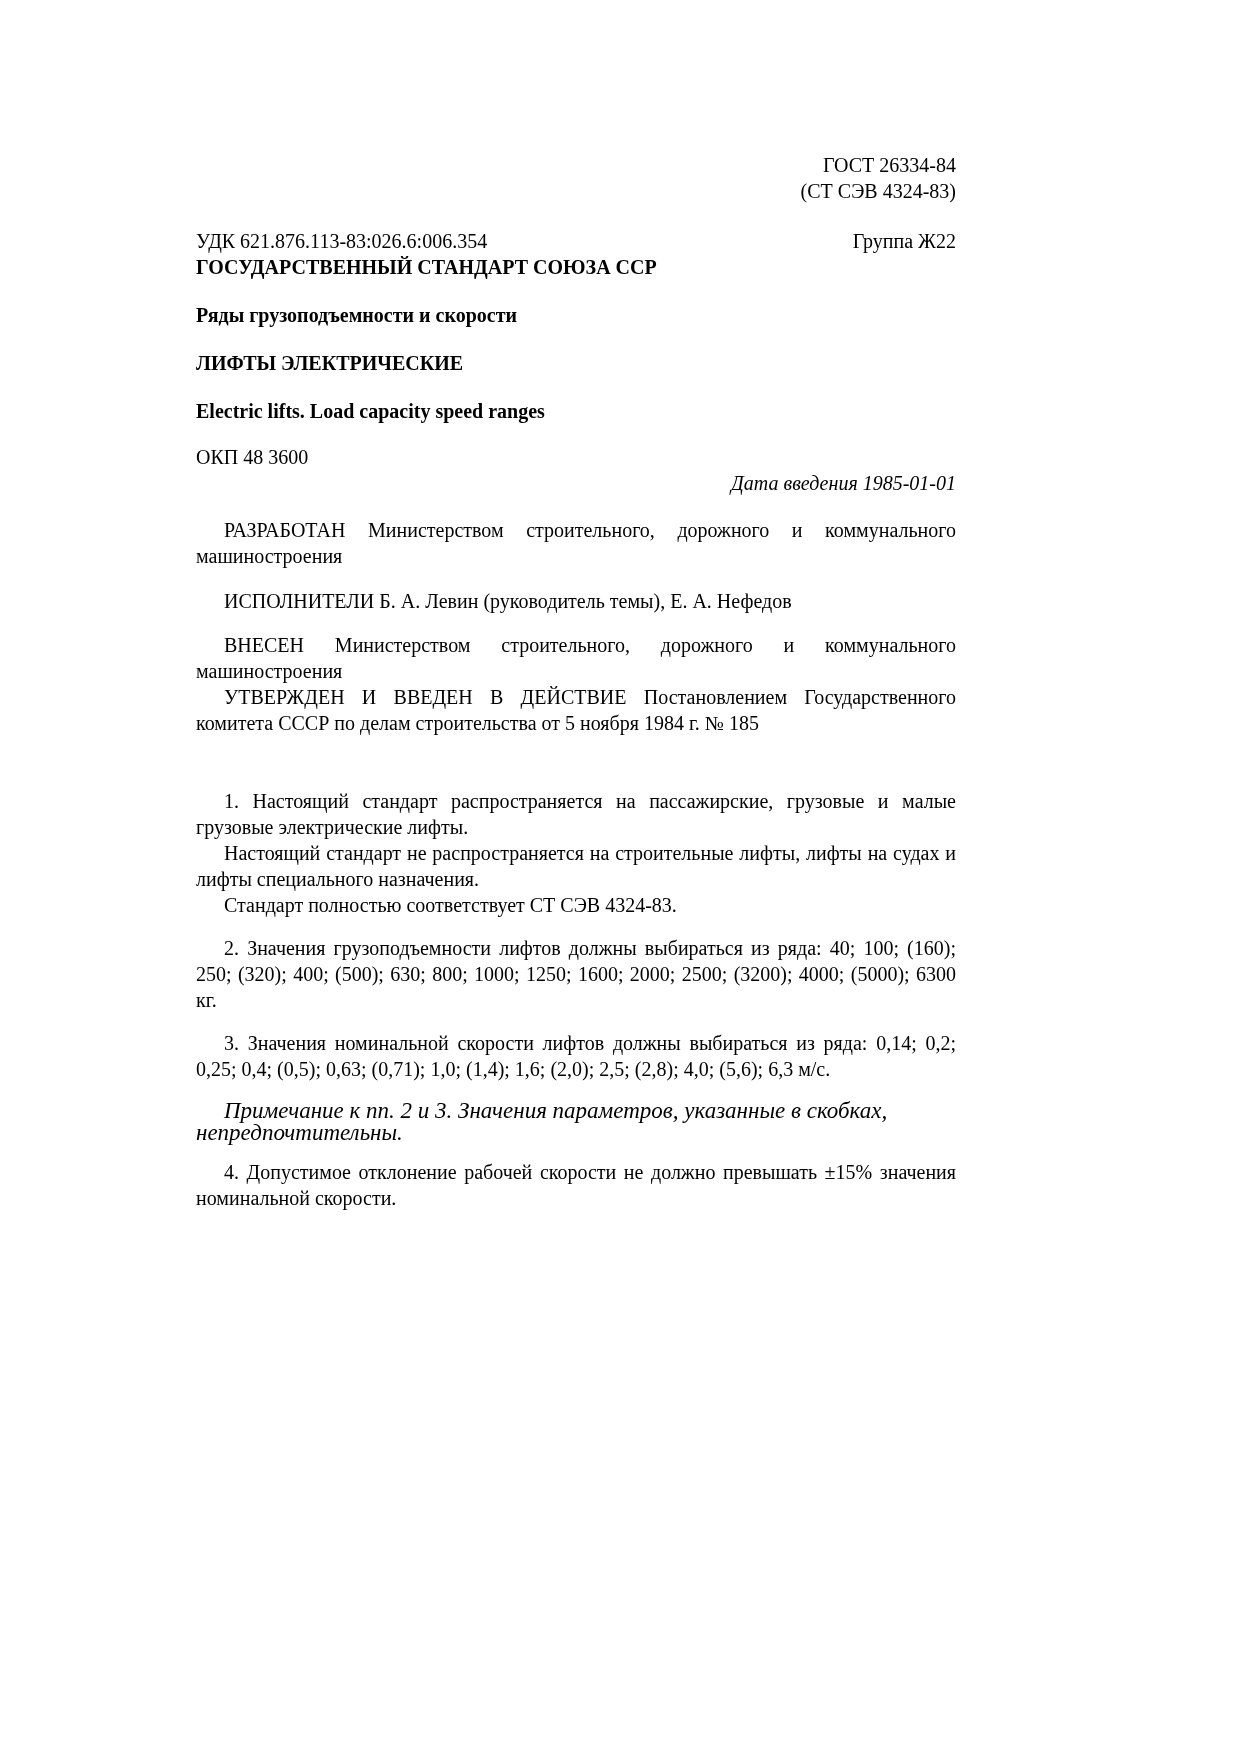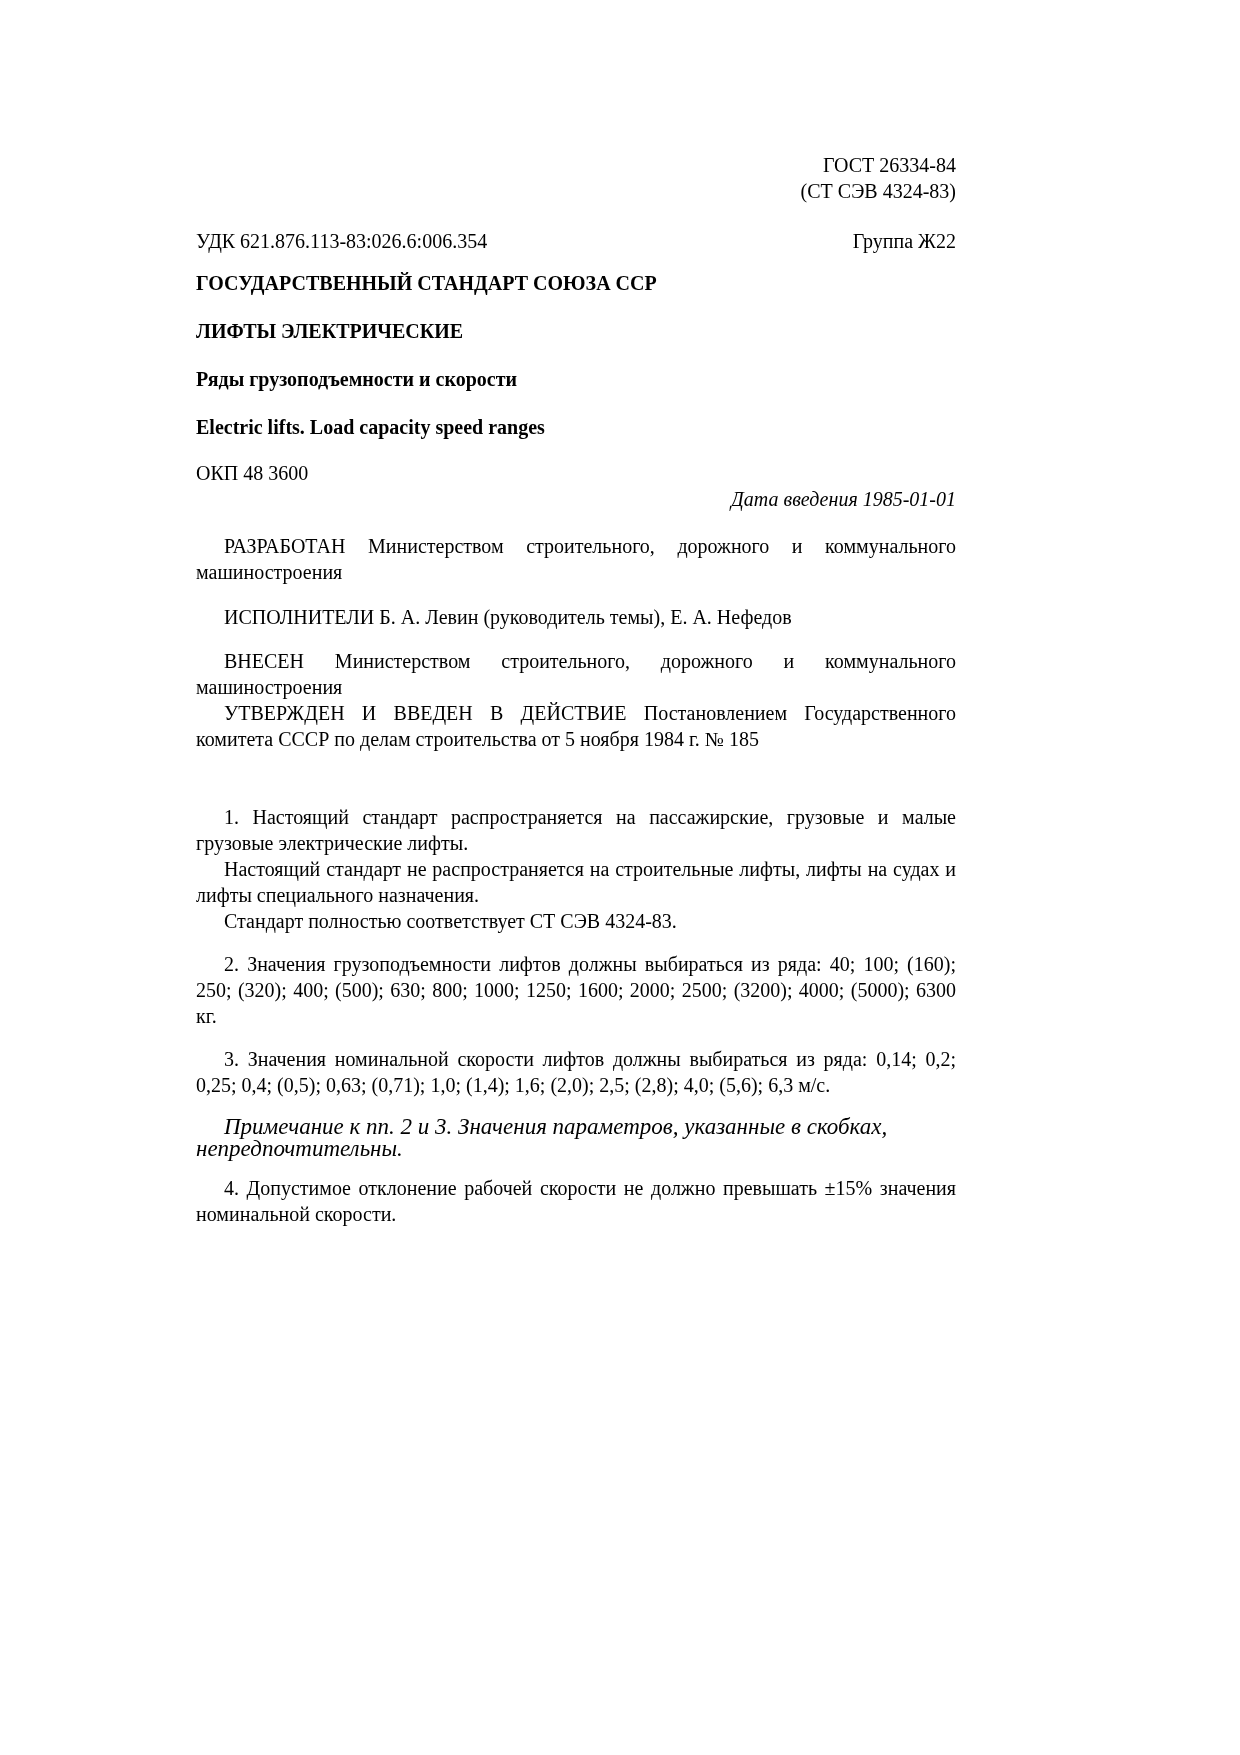--- a/index.html
+++ b/index.html
@@ -29,21 +29,21 @@
     text-align: right;
     font-size: 20px;
     line-height: 26px;
     margin: 0 0 24px 0;
   }
   .udk-row {
     display: flex;
     justify-content: space-between;
     font-size: 20px;
     line-height: 26px;
-    margin: 0 0 16px 0;
+    margin: 0 0 0 0;
   }
   .ctitle {
     text-align: left;
     font-weight: bold;
     font-size: 20px;
     line-height: 26px;
     margin: 0 0 22px 0;
   }
   .ctitle.mb20 { margin-bottom: 20px; }
   .okp {
@@ -90,22 +90,22 @@
     <div class="line">ГОСТ 26334-84</div>
     <div class="line">(СТ СЭВ 4324-83)</div>
   </div>
 
   <div class="udk-row">
     <span>УДК 621.876.113-83:026.6:006.354</span>
     <span>Группа Ж22</span>
   </div>
 
   <div class="ctitle">ГОСУДАРСТВЕННЫЙ СТАНДАРТ СОЮЗА ССР</div>
+  <div class="ctitle">Ряды грузоподъемности и скорости</div>
   <div class="ctitle">ЛИФТЫ ЭЛЕКТРИЧЕСКИЕ</div>
-  <div class="ctitle">Ряды грузоподъемности и скорости</div>
   <div class="ctitle mb20">Electric lifts. Load capacity speed ranges</div>
 
   <div class="okp">ОКП 48 3600</div>
   <div class="eff-date">Дата введения 1985-01-01</div>
 
   <p class="fm"><b class="fm-label">РАЗРАБОТАН</b> <span>Министерством строительного, дорожного и коммунального машиностроения</span></p>
 
   <p class="fm mb18"><b class="fm-label">ИСПОЛНИТЕЛИ</b> <span>Б. А. Левин (руководитель темы), Е. А. Нефедов</span></p>
 
   <p class="fm mb0"><b class="fm-label">ВНЕСЕН</b> <span>Министерством строительного, дорожного и коммунального машиностроения</span></p>

